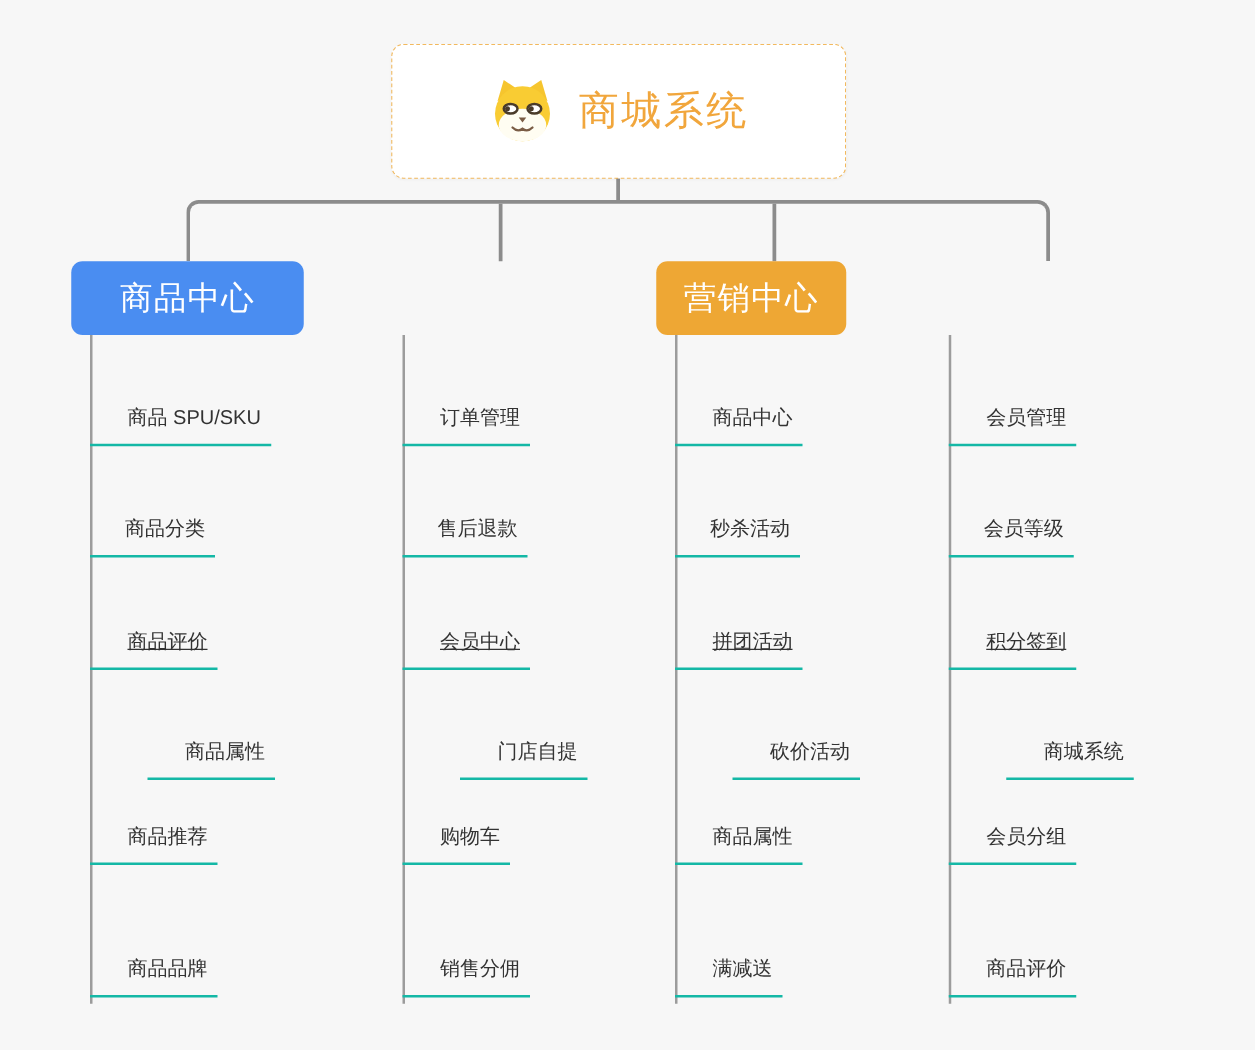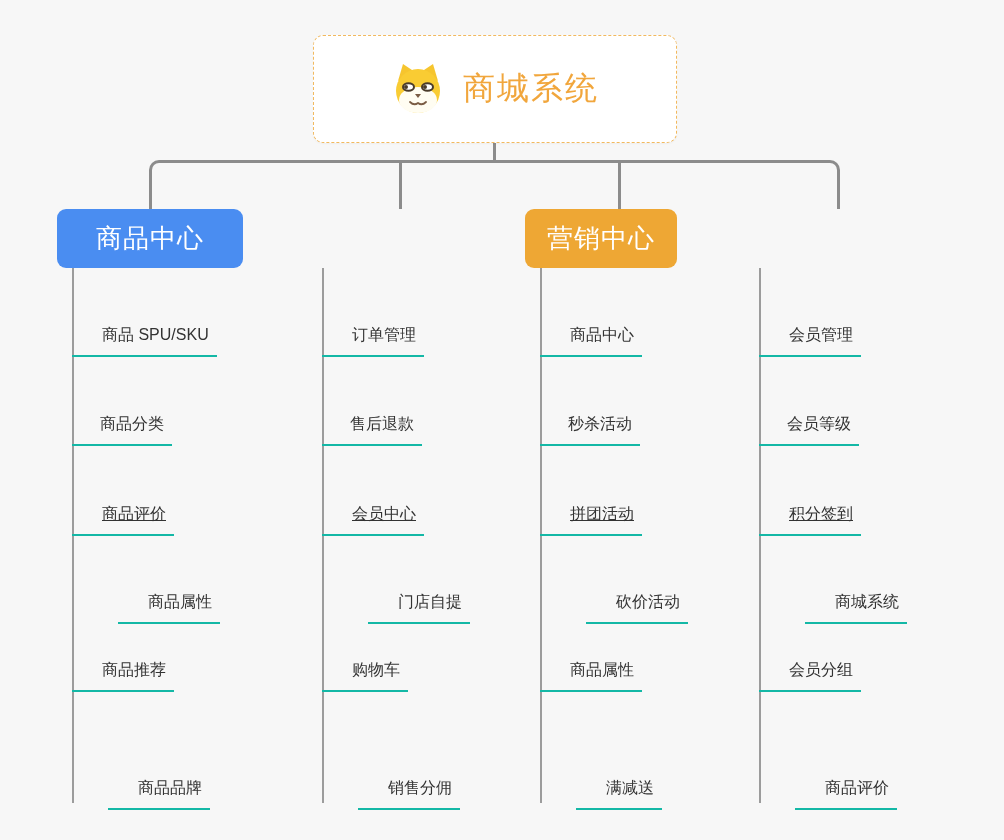--- a/index.html
+++ b/index.html
@@ -28,21 +28,21 @@
   .b1{left:307px;width:187px;}
   .b2{left:525px;width:152px;}
   .b3{left:744px;width:188px;}
 
   
   .col{position:absolute;top:268px;width:230px;}
   .c0{left:72px;} .c1{left:322px;} .c2{left:540px;} .c3{left:759px;}
   .trunk{position:absolute;left:0;top:0;width:2px;height:535px;background:#9c9c9c;}
   .node{position:absolute;left:0;white-space:nowrap;font-size:16px;line-height:24px;color:#333333;
         padding:0 8px 8px 30px;border-bottom:2px solid #14b8a6;cursor:default;}
-  .r0{top:55px;} .r1{top:144px;padding-left:28px;} .r2{top:234px;text-decoration:underline;} .r3{top:322px;margin-left:46px;} .r4{top:390px;} .r5{top:508px;margin-left:36px;}
+  .r0{top:55px;} .r1{top:144px;padding-left:28px;} .r2{top:234px;text-decoration:underline;} .r3{top:322px;margin-left:46px;} .r4{top:390px;} .r5{top:496px;}
 </style>
 </head>
 <body>
 
 <div class="canvas">
 
   <div class="conn stub"></div>
   <div class="bus"></div>
   <div class="conn drop2"></div>
   <div class="conn drop3"></div>

